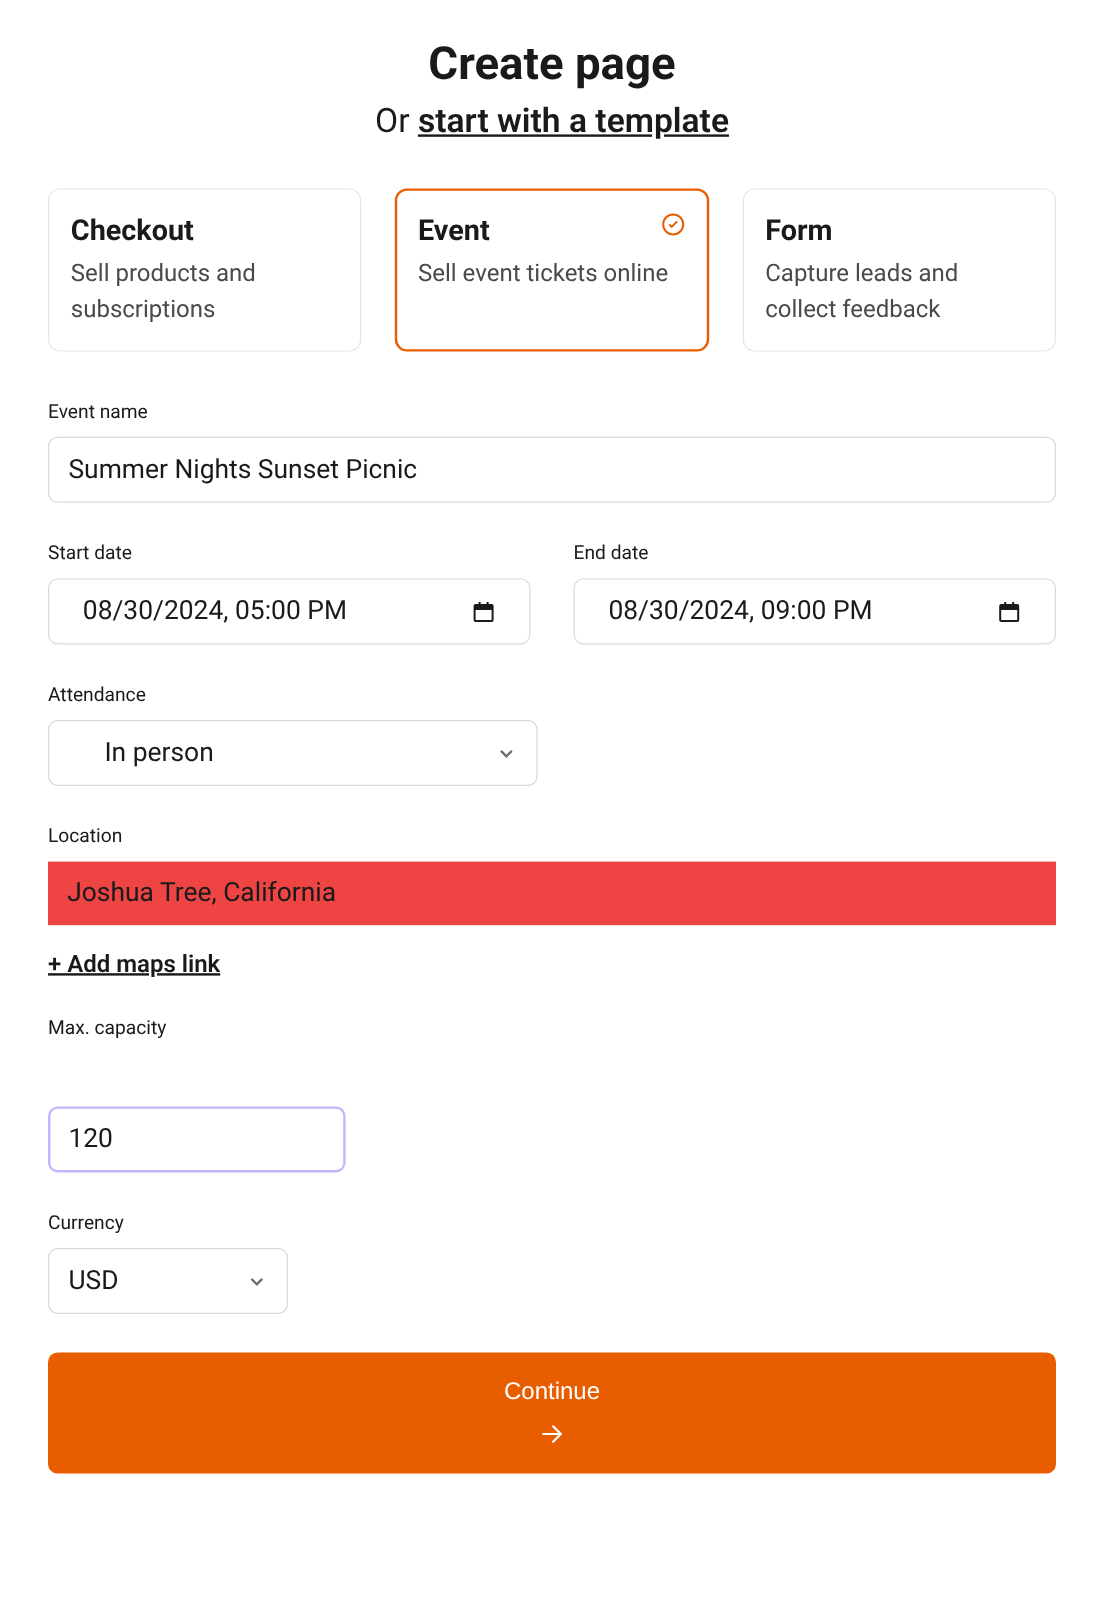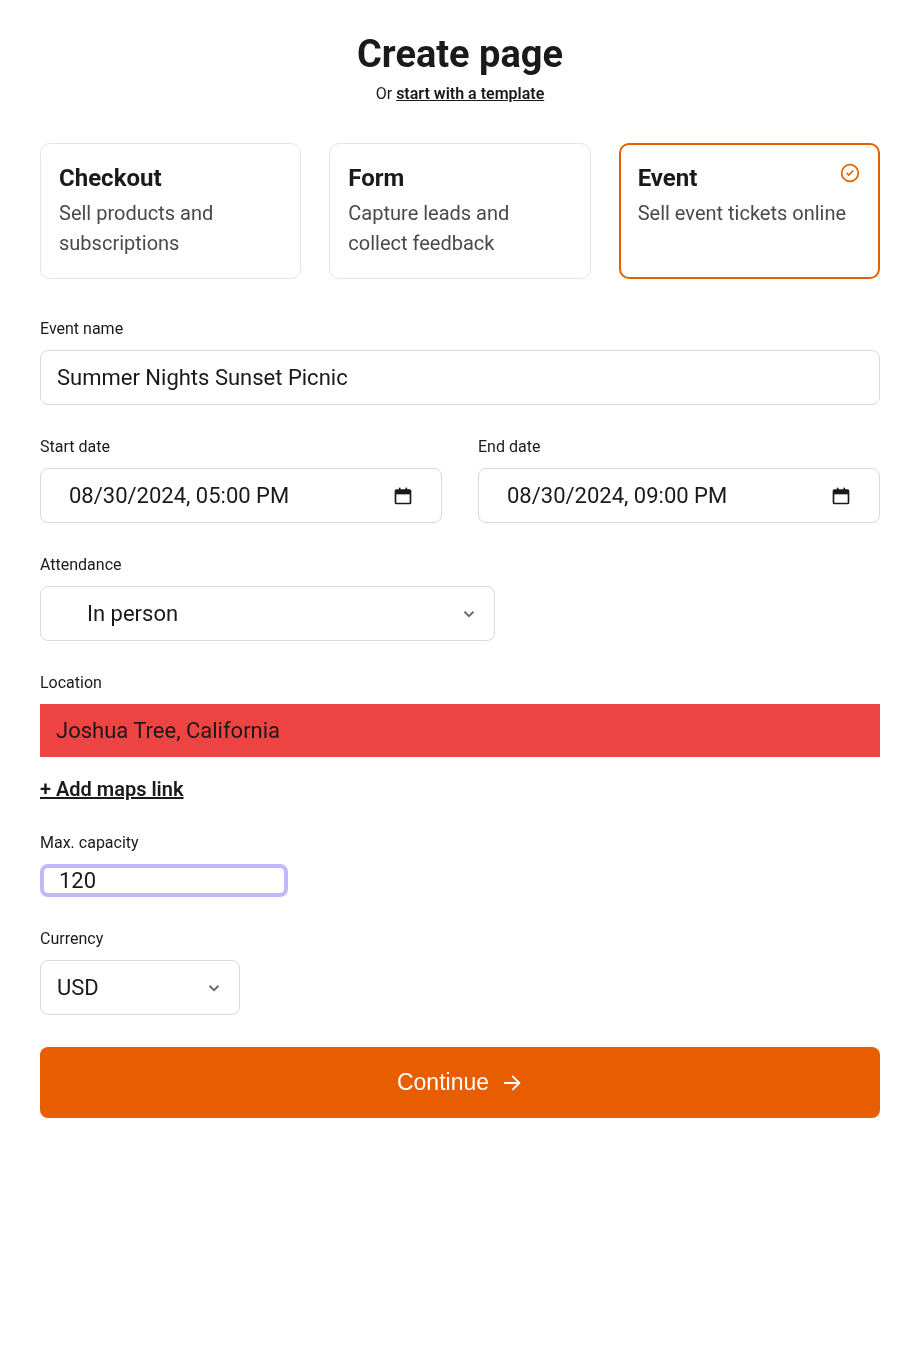--- a/index.html
+++ b/index.html
@@ -18,21 +18,21 @@
       text-align: center;
       margin-bottom: 40px;
     }
     .page-title {
       font-size: 38px;
       font-weight: 700;
       color: #1a1a1a;
       margin-bottom: 8px;
     }
     .subtitle {
-      font-size: 16px;
+      font-size: 28px;
       color: #1a1a1a;
     }
     .subtitle-link {
       text-decoration: underline;
       font-weight: 600;
       cursor: pointer;
     }
     .type-cards {
       display: flex;
       gap: 28px;
@@ -87,22 +87,23 @@
       color: #1a1a1a;
       background: #fff;
       font-family: inherit;
     }
     .text-input.autofill {
       background: #ef4444;
       border: none;
       border-radius: 0;
     }
     .text-input.focused {
-      border: 4px solid #c4b5fd;
-      padding: 0 15px;
+      border: 2px solid #c4b5fd;
+      padding: 13px 15px;
+      margin-top: 44px;
     }
     .date-row {
       display: flex;
       gap: 36px;
     }
     .date-col {
       flex: 1;
     }
     .date-input-wrap {
       position: relative;
@@ -128,21 +129,21 @@
       display: inline-block;
       border: 1px solid #d9d9d9;
       border-radius: 8px;
       padding: 14px 48px 14px 16px;
       font-size: 22px;
       color: #1a1a1a;
       background: #fff;
       cursor: pointer;
     }
     .select-wrap.attendance {
-      width: 455px;
+      width: 408px;
       padding-left: 46px;
     }
     .select-wrap.currency {
       width: 200px;
     }
     .chevron-icon {
       position: absolute;
       right: 16px;
       top: 50%;
       transform: translateY(-50%);
@@ -160,60 +161,61 @@
     .capacity-input {
       width: 248px;
     }
     .continue-btn {
       width: 100%;
       background: #e85d00;
       color: #fff;
       border: none;
       border-radius: 8px;
       padding: 22px;
-      font-size: 23px;
+      font-size: 20px;
       font-weight: 500;
       cursor: pointer;
       display: flex;
       align-items: center;
       justify-content: center;
       gap: 12px;
       margin-top: 24px;
+      flex-direction: column;
     }
     .arrow-icon {
       width: 22px;
       height: 22px;
     }
   </style>
 </head>
 <body>
 
 <div class="header">
   <h1 class="page-title">Create page</h1>
   <div class="subtitle">
     <span>Or </span><span class="subtitle-link">start with a template</span>
   </div>
 </div>
 
 <div class="type-cards">
   <div class="type-card">
     <div class="type-card-title">Checkout</div>
     <div class="type-card-desc">Sell products and subscriptions</div>
-  </div>
-  <div class="type-card">
-    <div class="type-card-title">Form</div>
-    <div class="type-card-desc">Capture leads and collect feedback</div>
   </div>
   <div class="type-card selected">
     <svg class="check-icon" viewBox="0 0 24 24" fill="none" stroke="#e85d00" stroke-width="2">
       <circle cx="12" cy="12" r="10"></circle>
       <path d="M8 12l2.5 2.5L16 9"></path>
     </svg>
     <div class="type-card-title">Event</div>
     <div class="type-card-desc">Sell event tickets online</div>
+  </div>
+  <div class="type-card">
+    <div class="type-card-title">Form</div>
+    <div class="type-card-desc">Capture leads and collect feedback</div>
   </div>
 </div>
 
 <div class="form-group">
   <label class="form-label">Event name</label>
   <input type="text" class="text-input" value="Summer Nights Sunset Picnic" style="">
 </div>
 
 <div class="form-group">
   <div class="date-row">

